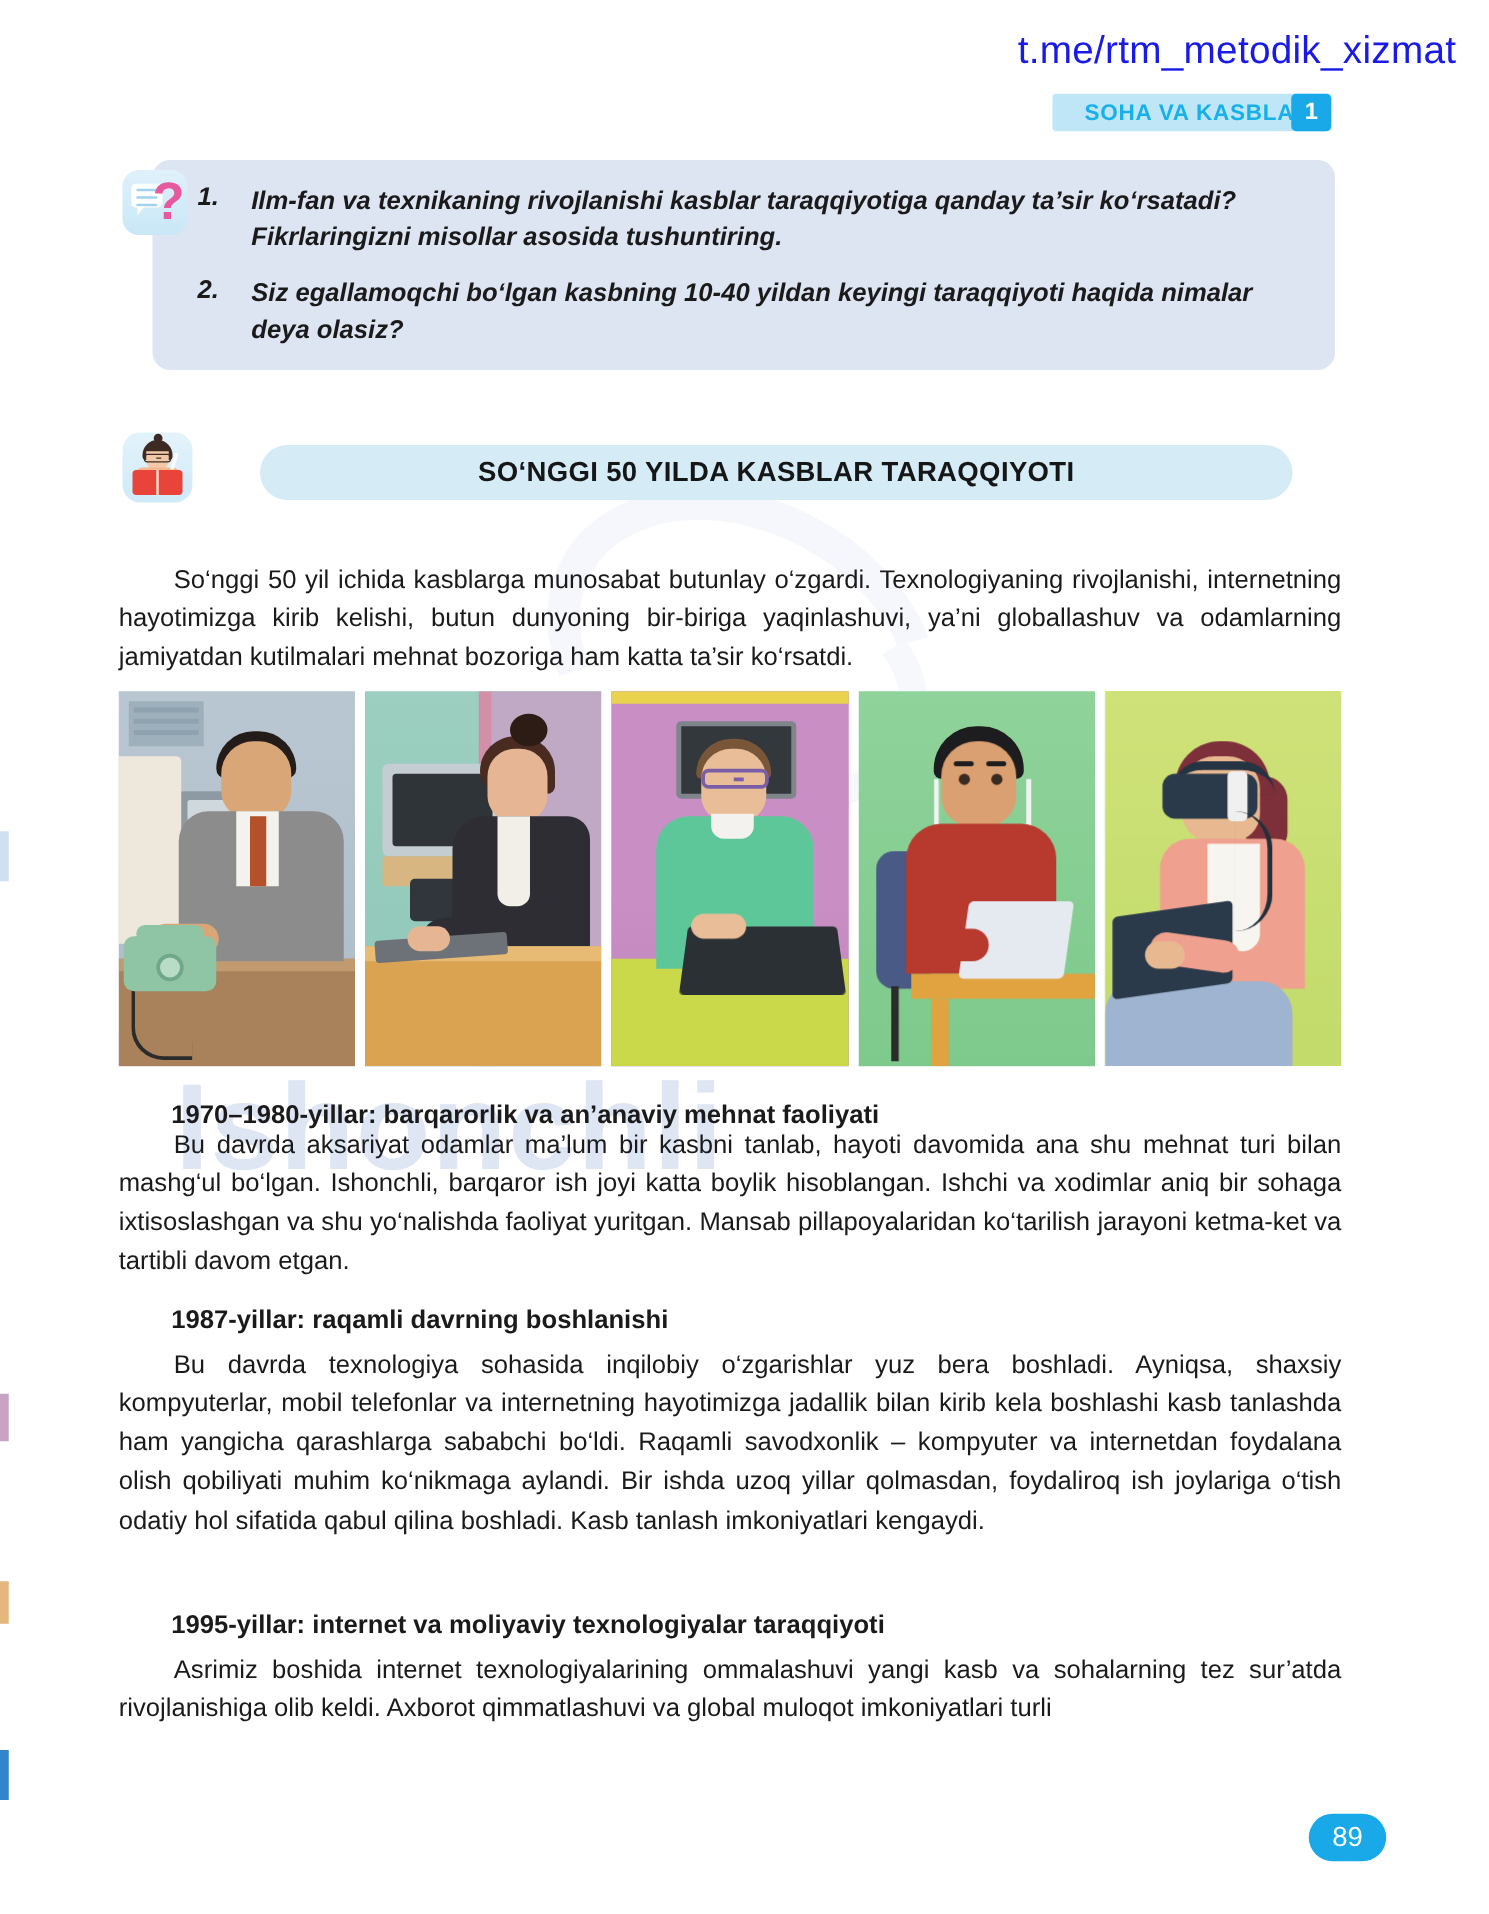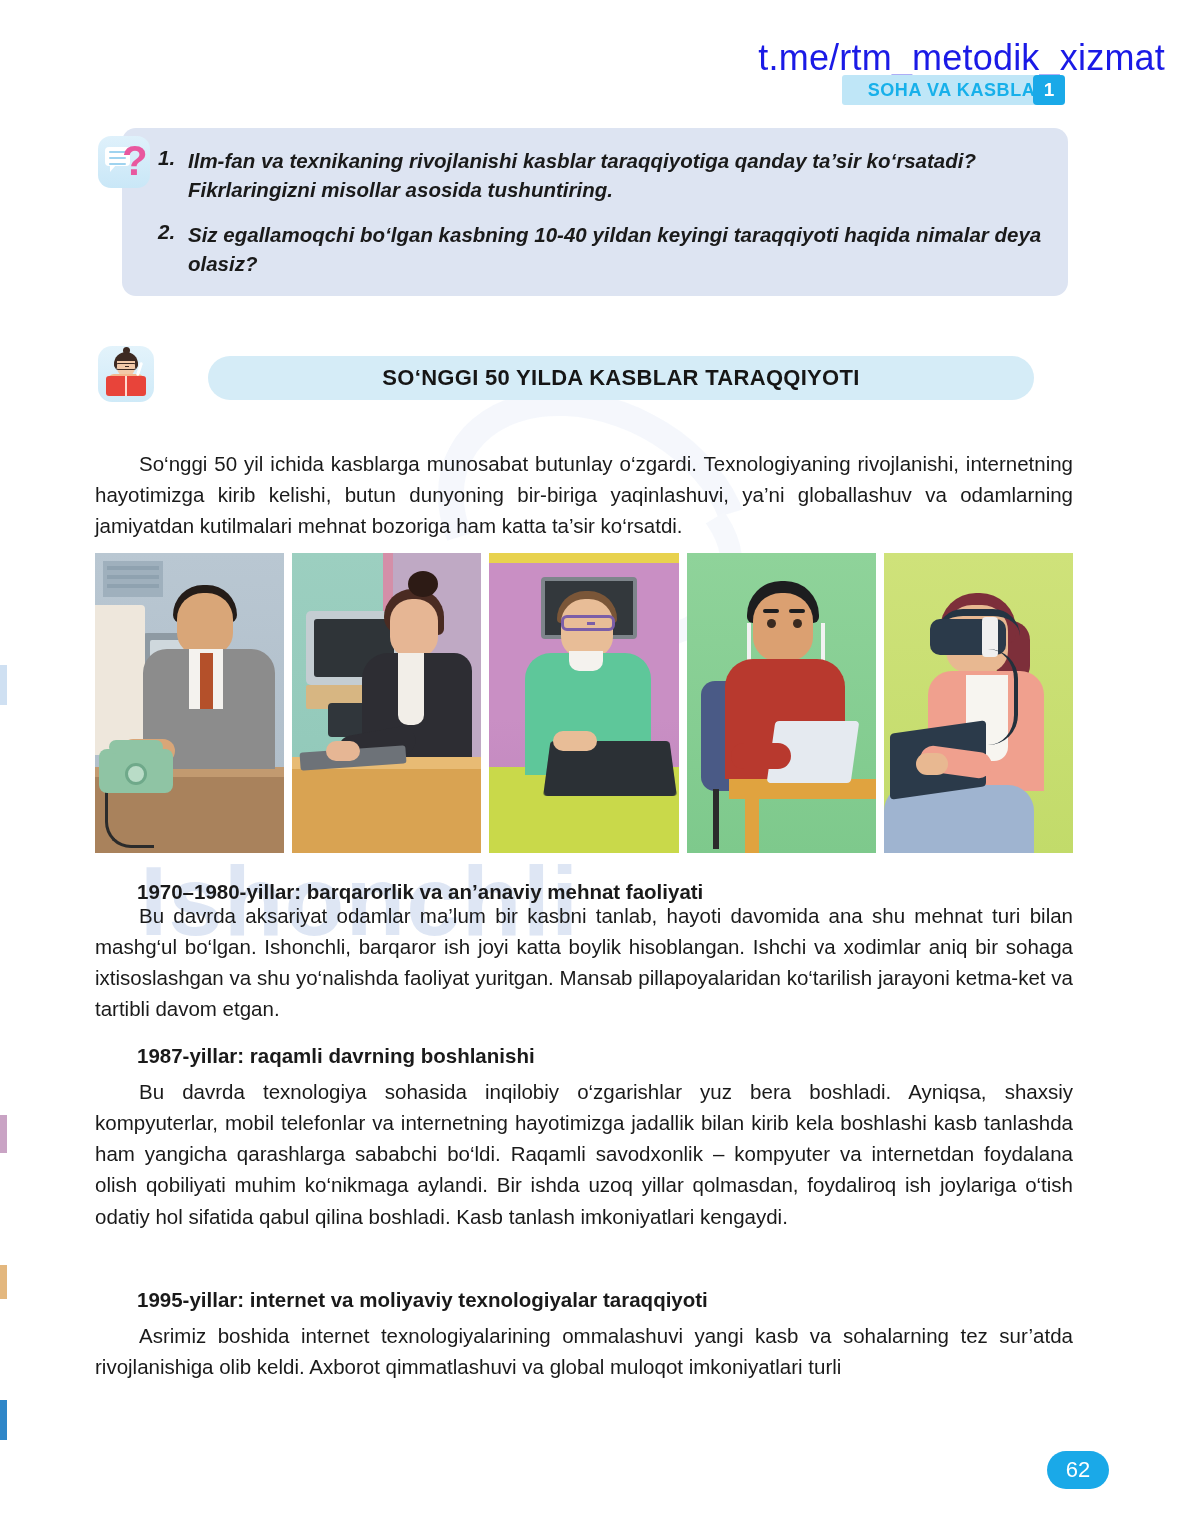--- a/index.html
+++ b/index.html
@@ -62,22 +62,22 @@
     opacity: .65;
     white-space: nowrap;
     letter-spacing: 1px;
   }
   .wm-text.t1 { left: 140px; top: 455px; font-size: 98px; }
   .wm-text.t2 { left: 150px; top: 600px; font-size: 104px; }
 
   
   .tg-link {
     position: absolute;
-    right: 26px; top: 37px;
-    font-size: 36px;
+    right: 26px; top: 22px;
+    font-size: 31px;
     color: #1a1ae6;
     font-family: "Liberation Sans", sans-serif;
     letter-spacing: .2px;
   }
   .chapter-badge {
     position: absolute;
     right: 126px; top: 75px;
     height: 30px;
     display: flex;
     align-items: center;
@@ -170,20 +170,21 @@
     flex: 0 0 30px;
     font-size: 20.5px;
     font-style: italic;
     font-weight: bold;
   }
   .q-text {
     font-size: 20.5px;
     font-style: italic;
     font-weight: bold;
     line-height: 1.42;
+    margin-left: 13px;
   }
 
   
   .reader-icon {
     position: absolute;
     left: 98px; top: 346px;
     width: 56px; height: 56px;
     border-radius: 14px;
     background: linear-gradient(#e3f3fb, #cfeaf8);
     overflow: hidden;
@@ -558,13 +559,13 @@
 
 <div class="sub-head h-1970">1970–1980-yillar: barqarorlik va an’anaviy mehnat faoliyati</div>
 <div class="para p-1970"><span class="indent"></span><span>Bu davrda aksariyat odamlar ma’lum bir kasbni tanlab, hayoti davomida ana shu mehnat turi bilan mashg‘ul bo‘lgan. Ishonchli, barqaror ish joyi katta boylik hisoblangan. Ishchi va xodimlar aniq bir sohaga ixtisoslashgan va shu  yo‘nalishda faoliyat yuritgan. Mansab pillapoyalaridan ko‘tarilish jarayoni ketma-ket va tartibli davom etgan.</span></div>
 
 <div class="sub-head h-1990">1987-yillar: raqamli davrning boshlanishi</div>
 <div class="para p-1990"><span class="indent"></span><span>Bu davrda texnologiya sohasida inqilobiy o‘zgarishlar yuz bera boshladi. Ayniqsa, shaxsiy kompyuterlar, mobil telefonlar va internetning hayotimizga jadallik bilan kirib kela boshlashi kasb tanlashda ham yangicha qarashlarga  sababchi bo‘ldi. Raqamli savodxonlik – kompyuter va internetdan foydalana olish qobiliyati muhim ko‘nikmaga aylandi. Bir ishda uzoq yillar qolmasdan, foydaliroq ish joylariga o‘tish odatiy hol sifatida qabul qilina boshladi. Kasb tanlash imkoniyatlari kengaydi.</span></div>
 
 <div class="sub-head h-2000">1995-yillar: internet va moliyaviy texnologiyalar taraqqiyoti</div>
 <div class="para p-2000"><span class="indent"></span><span>Asrimiz boshida internet texnologiyalarining ommalashuvi yangi kasb va sohalarning tez sur’atda rivojlanishiga olib keldi. Axborot qimmatlashuvi va global muloqot imkoniyatlari turli</span></div>
 
-<div class="page-num">62</div>
+<div class="page-num">89</div>
 
 </body></html>

